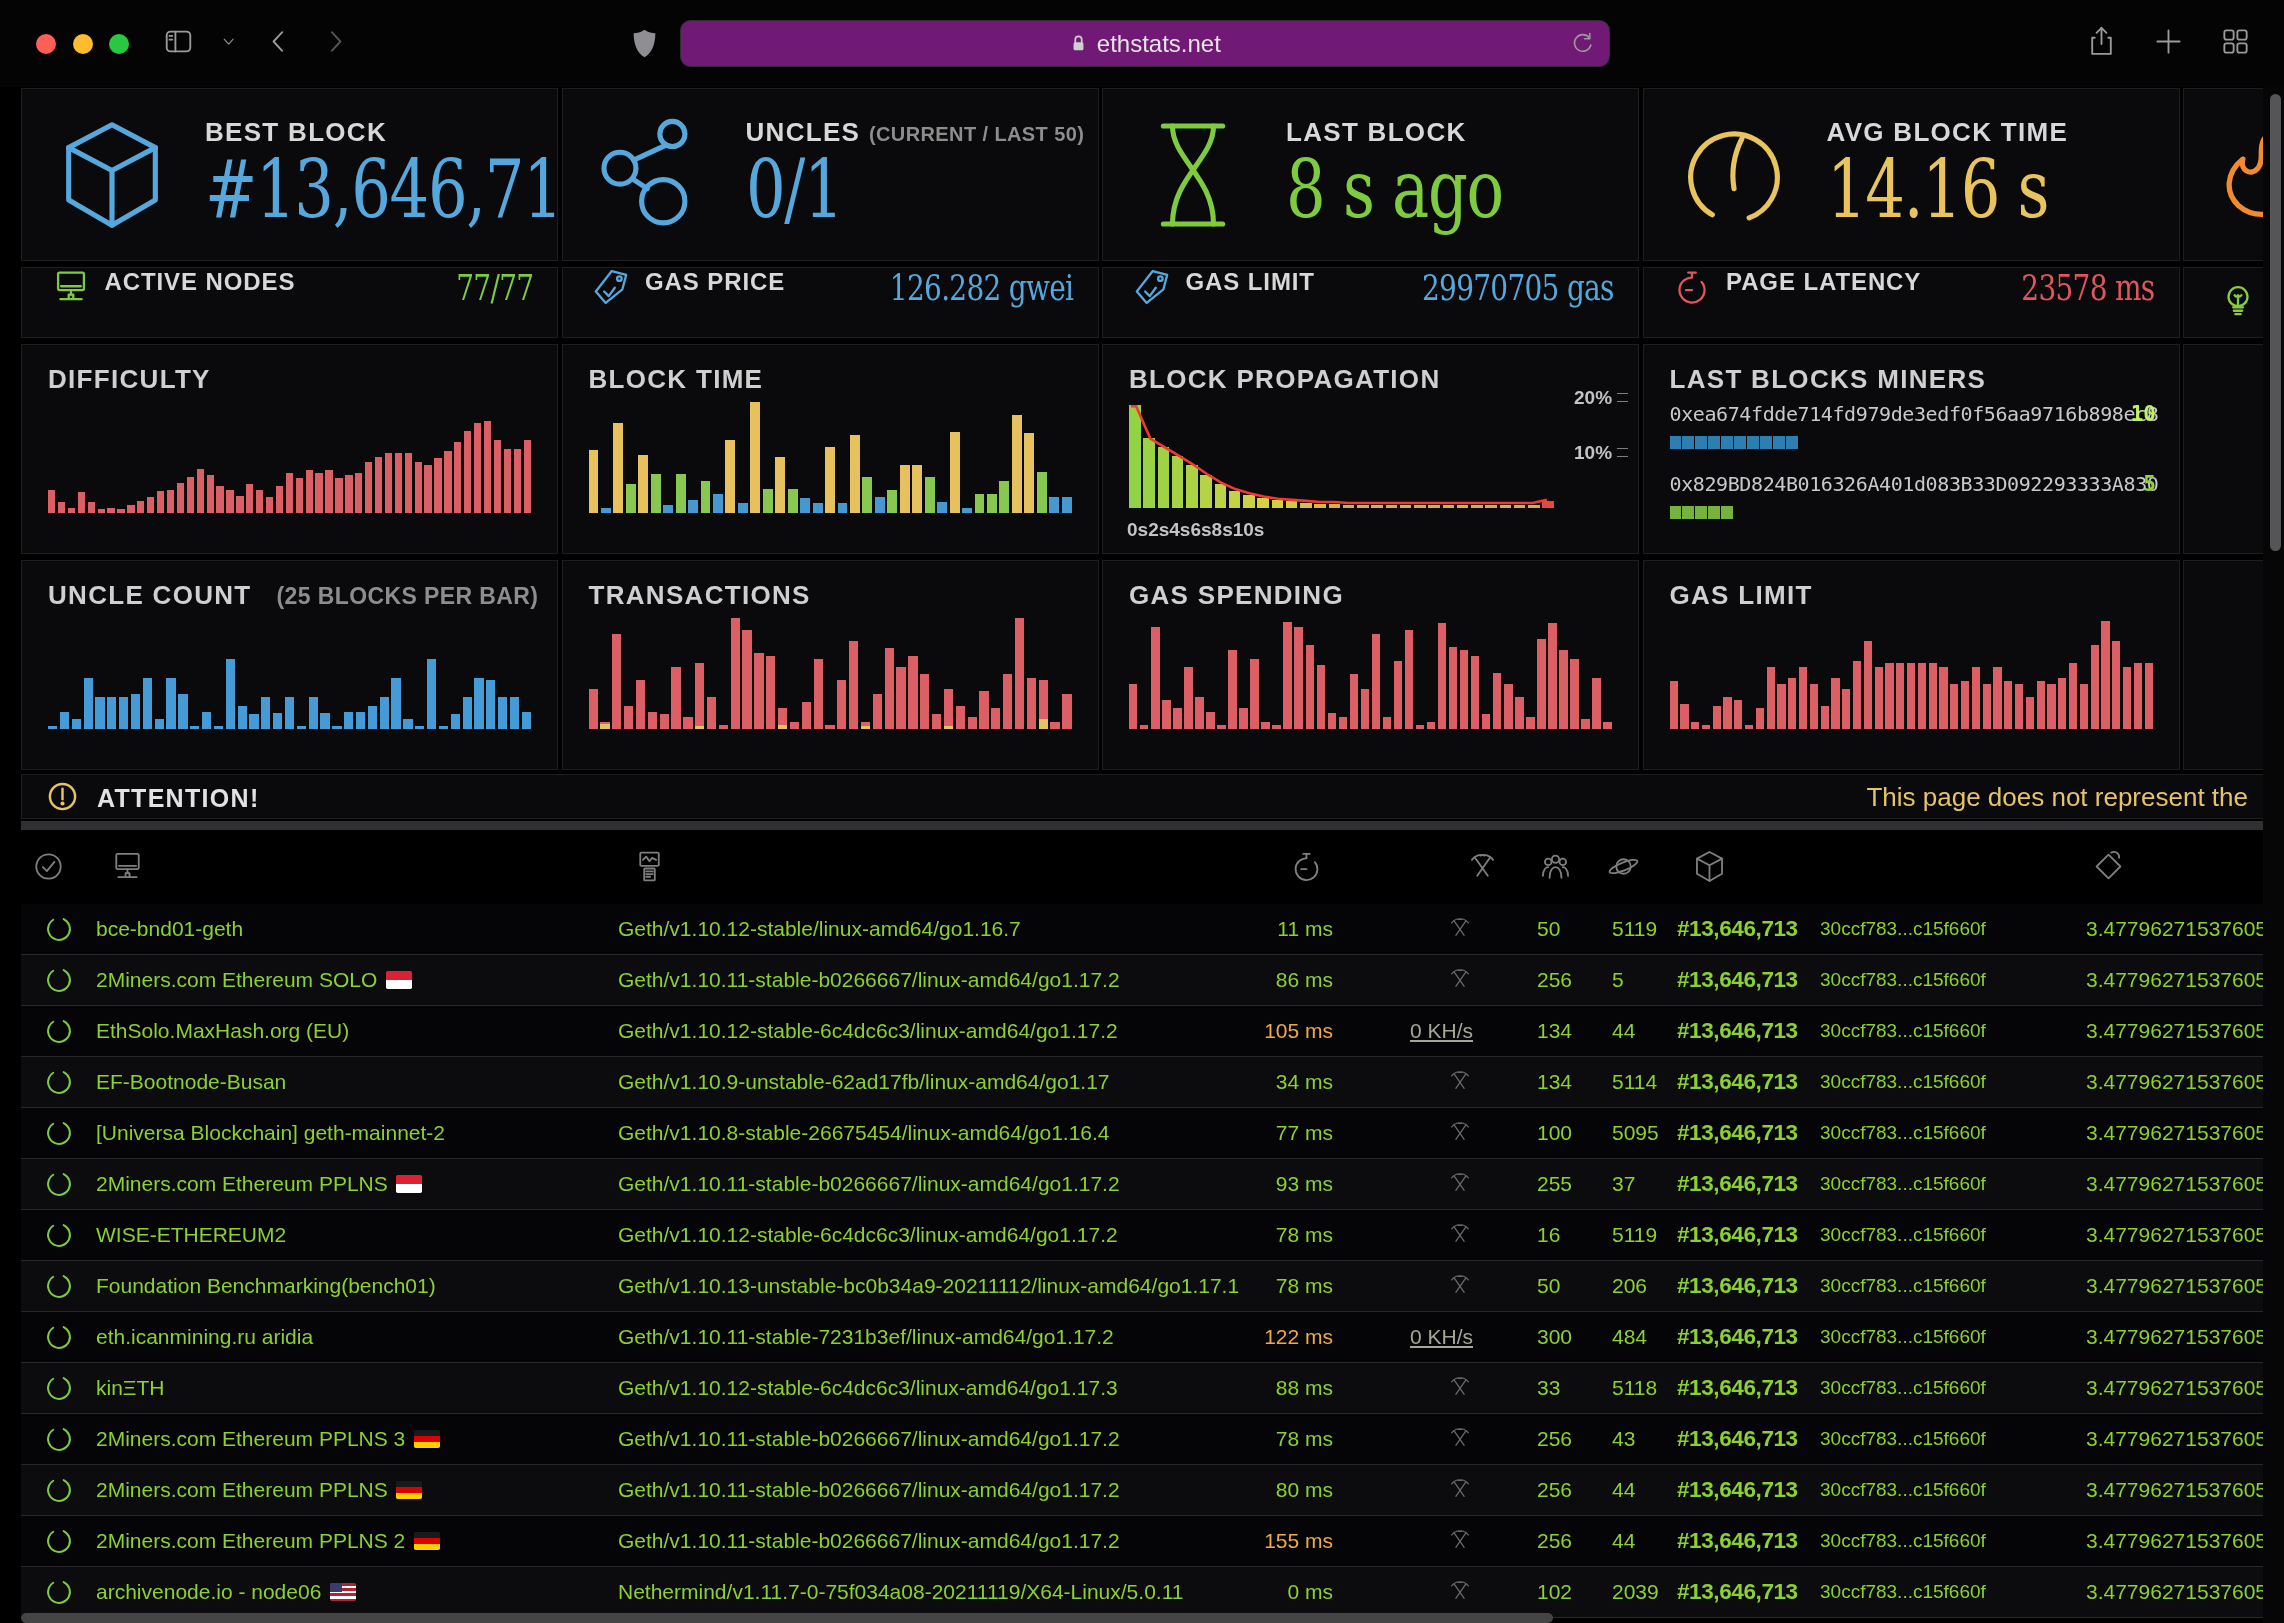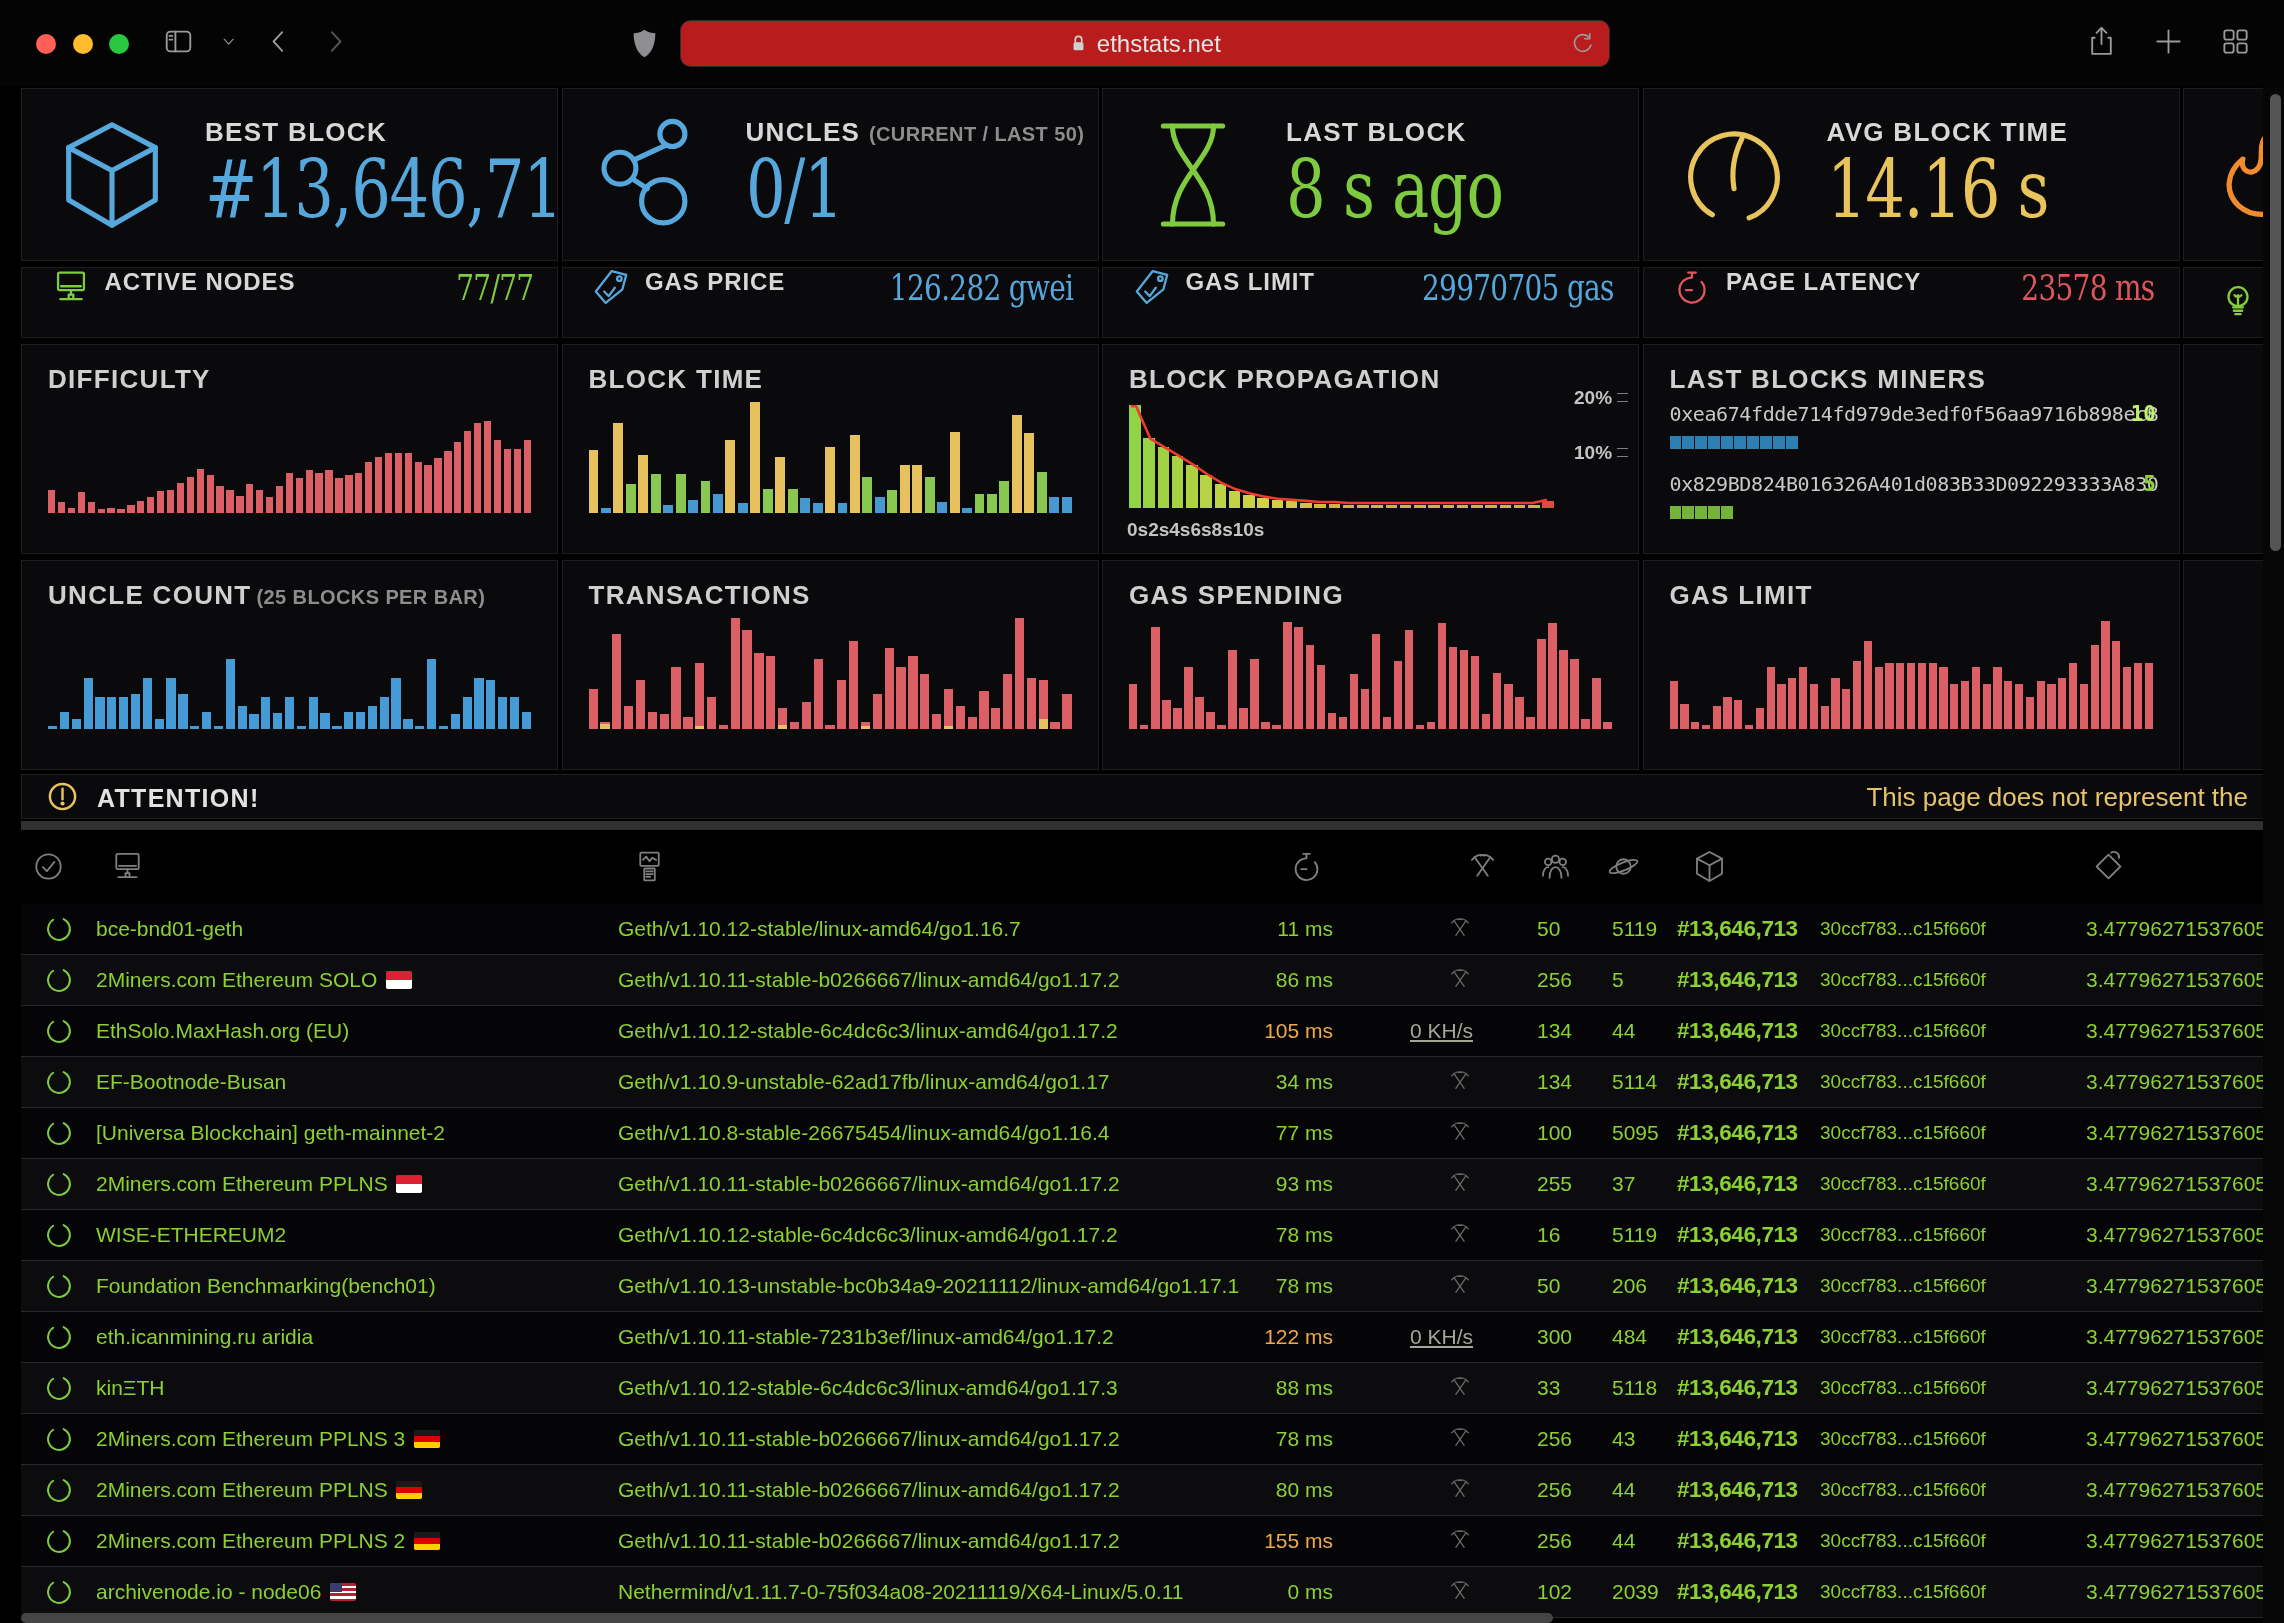--- a/index.html
+++ b/index.html
@@ -10,21 +10,21 @@
   
   .toolbar{position:absolute;left:0;top:0;width:2284px;height:87px;background:#040404;}
   .tl{position:absolute;top:34px;width:20px;height:20px;border-radius:50%;}
   #tb-left{position:absolute;left:163px;top:26px;display:flex;align-items:center;gap:26px;}
   .tbtn{color:#9a9a9a;display:inline-block;}
   .tbtn svg{width:31px;height:31px;}
   .tb-chevron-down svg{width:17.3px;height:17.3px;}
   .tb-chevron-right{color:#565656;}
   #shield{position:absolute;left:629px;top:28px;color:#8e8e93;}
   #shield svg{width:31px;height:31px;}
-  .urlbar{position:absolute;left:680px;top:20px;width:930px;height:47px;background:#b91c1c;
+  .urlbar{position:absolute;left:680px;top:20px;width:930px;height:47px;background:#701a75;
           border:0.9px solid #2e2e30;border-radius:10.4px;box-sizing:border-box;
           display:flex;align-items:center;justify-content:center;gap:8.7px;}
   .urlbar .lock{color:#cfcfcf;}
   .urlbar .lock svg{width:19px;height:19px;}
   .urltext{font-size:24px;color:#e4e4e4;}
   .reload{position:absolute;right:14px;top:9.5px;color:#9a9a9a;}
   .reload svg{width:26px;height:26px;}
   #tb-right{position:absolute;right:33px;top:26px;display:flex;align-items:center;gap:36px;}
 
   
@@ -43,21 +43,21 @@
   .flamecell .fc-icon svg{width:106px;height:114px;stroke-width:5;}
 
   .minicard{display:flex;align-items:flex-start;padding:0 24px 0 29.5px;gap:15px;}
   .mc-icon svg{width:38px;height:38px;stroke-width:6;}
   .mc-label{font-size:24px;font-weight:700;letter-spacing:0.9px;color:#d8d8d8;white-space:nowrap;}
   .mc-value{margin-left:auto;font-family:"DejaVu Serif",serif;font-size:35px;letter-spacing:-0.9px;
             transform:scaleX(.8);transform-origin:right center;white-space:nowrap;}
   .bulbcell .mc-icon{position:absolute;left:35px;top:14.7px;color:#86ce3c;}
 
   .ch-title{position:absolute;left:26px;top:19px;font-size:26px;font-weight:700;letter-spacing:1.3px;color:#cfcfcf;}
-  .ch-sub{font-size:20px;color:#8d8d8d;font-weight:700;margin-left:5px;letter-spacing:0.4px;}
+  .ch-sub{font-size:23px;color:#8d8d8d;font-weight:700;margin-left:25px;letter-spacing:0.4px;}
   .bars{position:absolute;left:26px;right:26px;bottom:40px;height:111px;display:flex;align-items:flex-end;gap:2.6px;}
   .bar{flex:1;min-height:1.7px;position:relative;}
   .bar .acc{position:absolute;left:0;right:0;bottom:0;}
   .prop .bars{right:auto;width:425px;bottom:45px;}
   .xaxis{position:absolute;left:24px;width:442px;bottom:12px;display:flex;justify-content:flex-start;
          font-size:19px;font-weight:700;color:#c3c3c3;}
   .ylab{position:absolute;left:471px;font-size:19px;font-weight:700;color:#c3c3c3;}
   .ylab:after{content:"";display:inline-block;width:10.4px;height:7px;border-top:1.7px solid #7d7d7d;border-bottom:1.7px solid #7d7d7d;margin-left:5.2px;vertical-align:1.7px;}
   .yl0{top:42px;}.yl1{top:97px;}
   .prop-line{position:absolute;left:26px;bottom:45px;width:425px;height:111px;pointer-events:none;}

